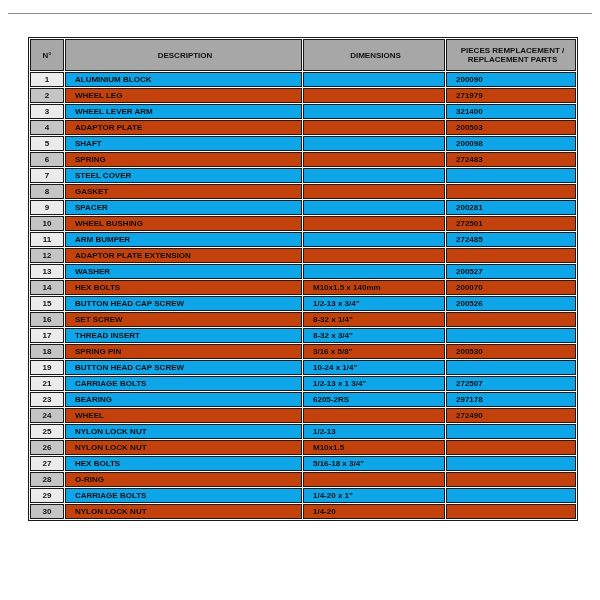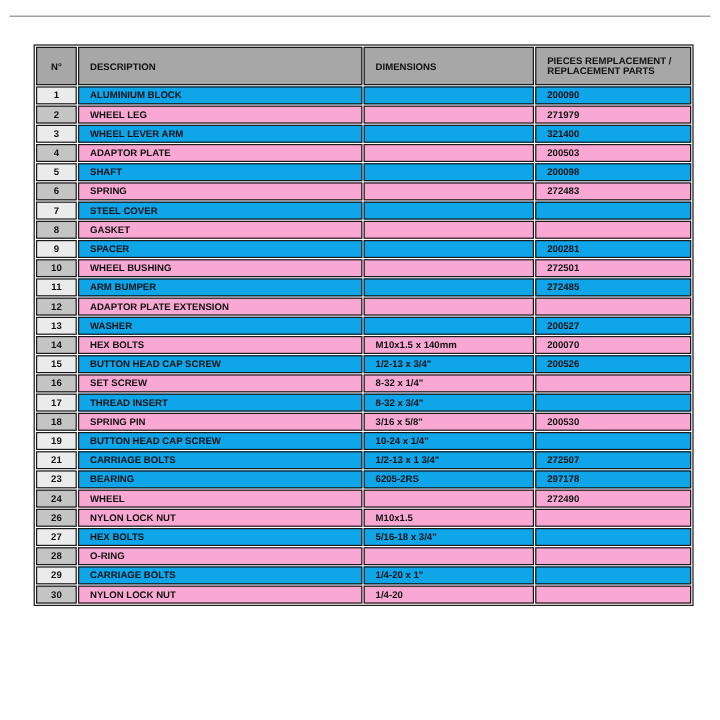--- a/index.html
+++ b/index.html
@@ -42,21 +42,21 @@
     color: #111111;
     overflow: hidden;
     white-space: nowrap;
     vertical-align: middle;
   }
   table.parts th {
     background: #a7a7a7;
     font-size: 8px;
     line-height: 9px;
     height: 26px;
-    text-align: left;
+    text-align: center;
     padding: 2px 6px 2px 9px;
     white-space: normal;
   }
   table.parts th.th-num {
     text-align: center;
     padding: 2px 1px;
   }
   table.parts td {
     font-size: 8px;
     line-height: 9px;
@@ -64,21 +64,21 @@
     padding: 0 4px 0 9px;
   }
   table.parts td.td-num {
     text-align: center;
     padding: 0 1px;
   }
   
   tr.odd td { background: #0ea5e9; }
   tr.odd td.td-num { background: #ebebeb; }
   
-  tr.even td { background: #f9a8d4; }
+  tr.even td { background: #c2410c; }
   tr.even td.td-num { background: #c4c4c4; }
 </style>
 </head>
 <body>
 
 <div class="page">
   <div class="top-rule"></div>
 
   <table class="parts">
     <colgroup>
@@ -221,20 +221,26 @@
           <td class="td-desc">BEARING</td>
           <td class="td-dim">6205-2RS</td>
           <td class="td-part">297178</td>
         </tr>
         <tr class="even">
           <td class="td-num">24</td>
           <td class="td-desc">WHEEL</td>
           <td class="td-dim"></td>
           <td class="td-part">272490</td>
         </tr>
+        <tr class="odd">
+          <td class="td-num">25</td>
+          <td class="td-desc">NYLON LOCK NUT</td>
+          <td class="td-dim">1/2-13</td>
+          <td class="td-part"></td>
+        </tr>
         <tr class="even">
           <td class="td-num">26</td>
           <td class="td-desc">NYLON LOCK NUT</td>
           <td class="td-dim">M10x1.5</td>
           <td class="td-part"></td>
         </tr>
         <tr class="odd">
           <td class="td-num">27</td>
           <td class="td-desc">HEX BOLTS</td>
           <td class="td-dim">5/16-18 x 3/4"</td>

